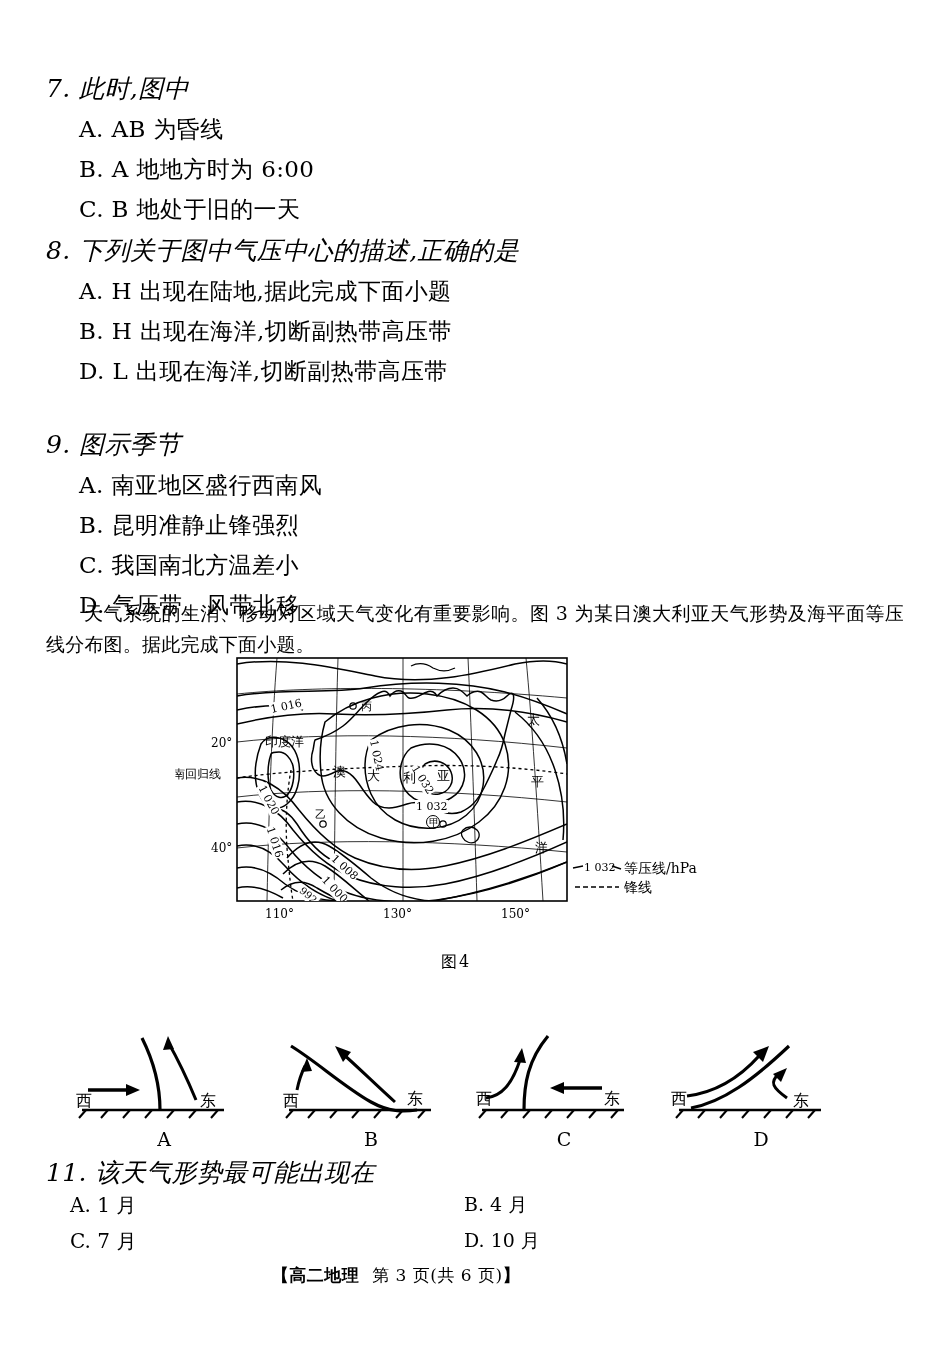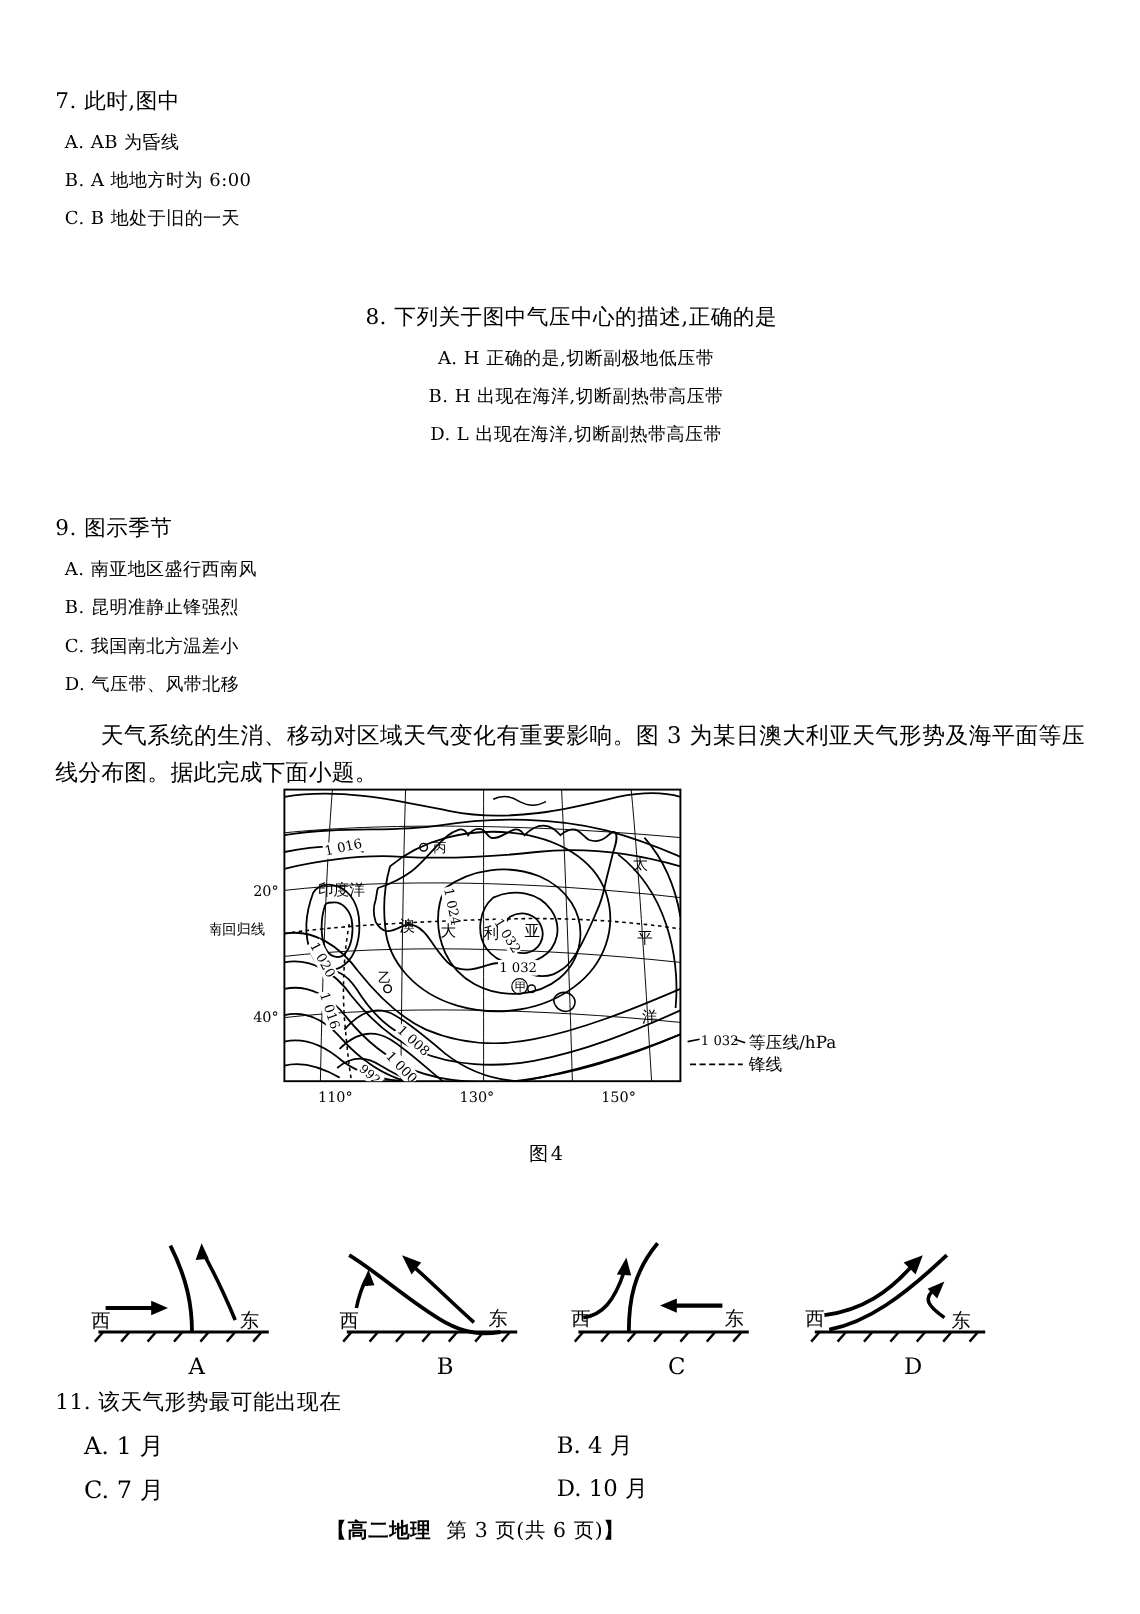--- a/index.html
+++ b/index.html
@@ -21,30 +21,31 @@
     left: 0; top: 0;
     width: 950px;
     height: 1345px;
     padding: 0;
   }
 
   
   .qblock { position: absolute; left: 46px; width: 860px; }
 
   .qstem {
-    font-size: 18px;
+    font-size: 25px;
     line-height: 1.0;
     letter-spacing: 0.4px;
     white-space: nowrap;
+    font-style: italic;
   }
   .qopt {
-    font-size: 15px;
+    font-size: 23px;
     line-height: 1.0;
     letter-spacing: 0.4px;
-    margin-left: 8px;
+    margin-left: 33px;
     white-space: nowrap;
   }
   .qrow { margin-bottom: 17px; }
 
   .passage {
     position: absolute;
     left: 46px;
     width: 858px;
     font-size: 19px;
     line-height: 31px;
@@ -122,26 +123,26 @@
   <div class="qblock" style="top:76px;">
     <div class="qstem qrow">
       <span>7.</span>
       <span>此时,图中</span>
     </div>
     <div class="qopt qrow">A. AB 为昏线</div>
     <div class="qopt qrow">B. A 地地方时为 6:00</div>
     <div class="qopt qrow">C. B 地处于旧的一天</div>
   </div>
 
-  <div class="qblock" style="top:256px;text-align:center;">
+  <div class="qblock" style="top:238px;">
     <div class="qstem qrow">
       <span>8.</span>
       <span>下列关于图中气压中心的描述,正确的是</span>
     </div>
-    <div class="qopt qrow">A. H 正确的是,切断副极地低压带</div>
+    <div class="qopt qrow">A. H 出现在陆地,据此完成下面小题</div>
     <div class="qopt qrow">B. H 出现在海洋,切断副热带高压带</div>
     <div class="qopt qrow">D. L 出现在海洋,切断副热带高压带</div>
   </div>
 
   <div class="qblock" style="top:432px;">
     <div class="qstem qrow">
       <span>9.</span>
       <span>图示季节</span>
     </div>
     <div class="qopt qrow">A. 南亚地区盛行西南风</div>

